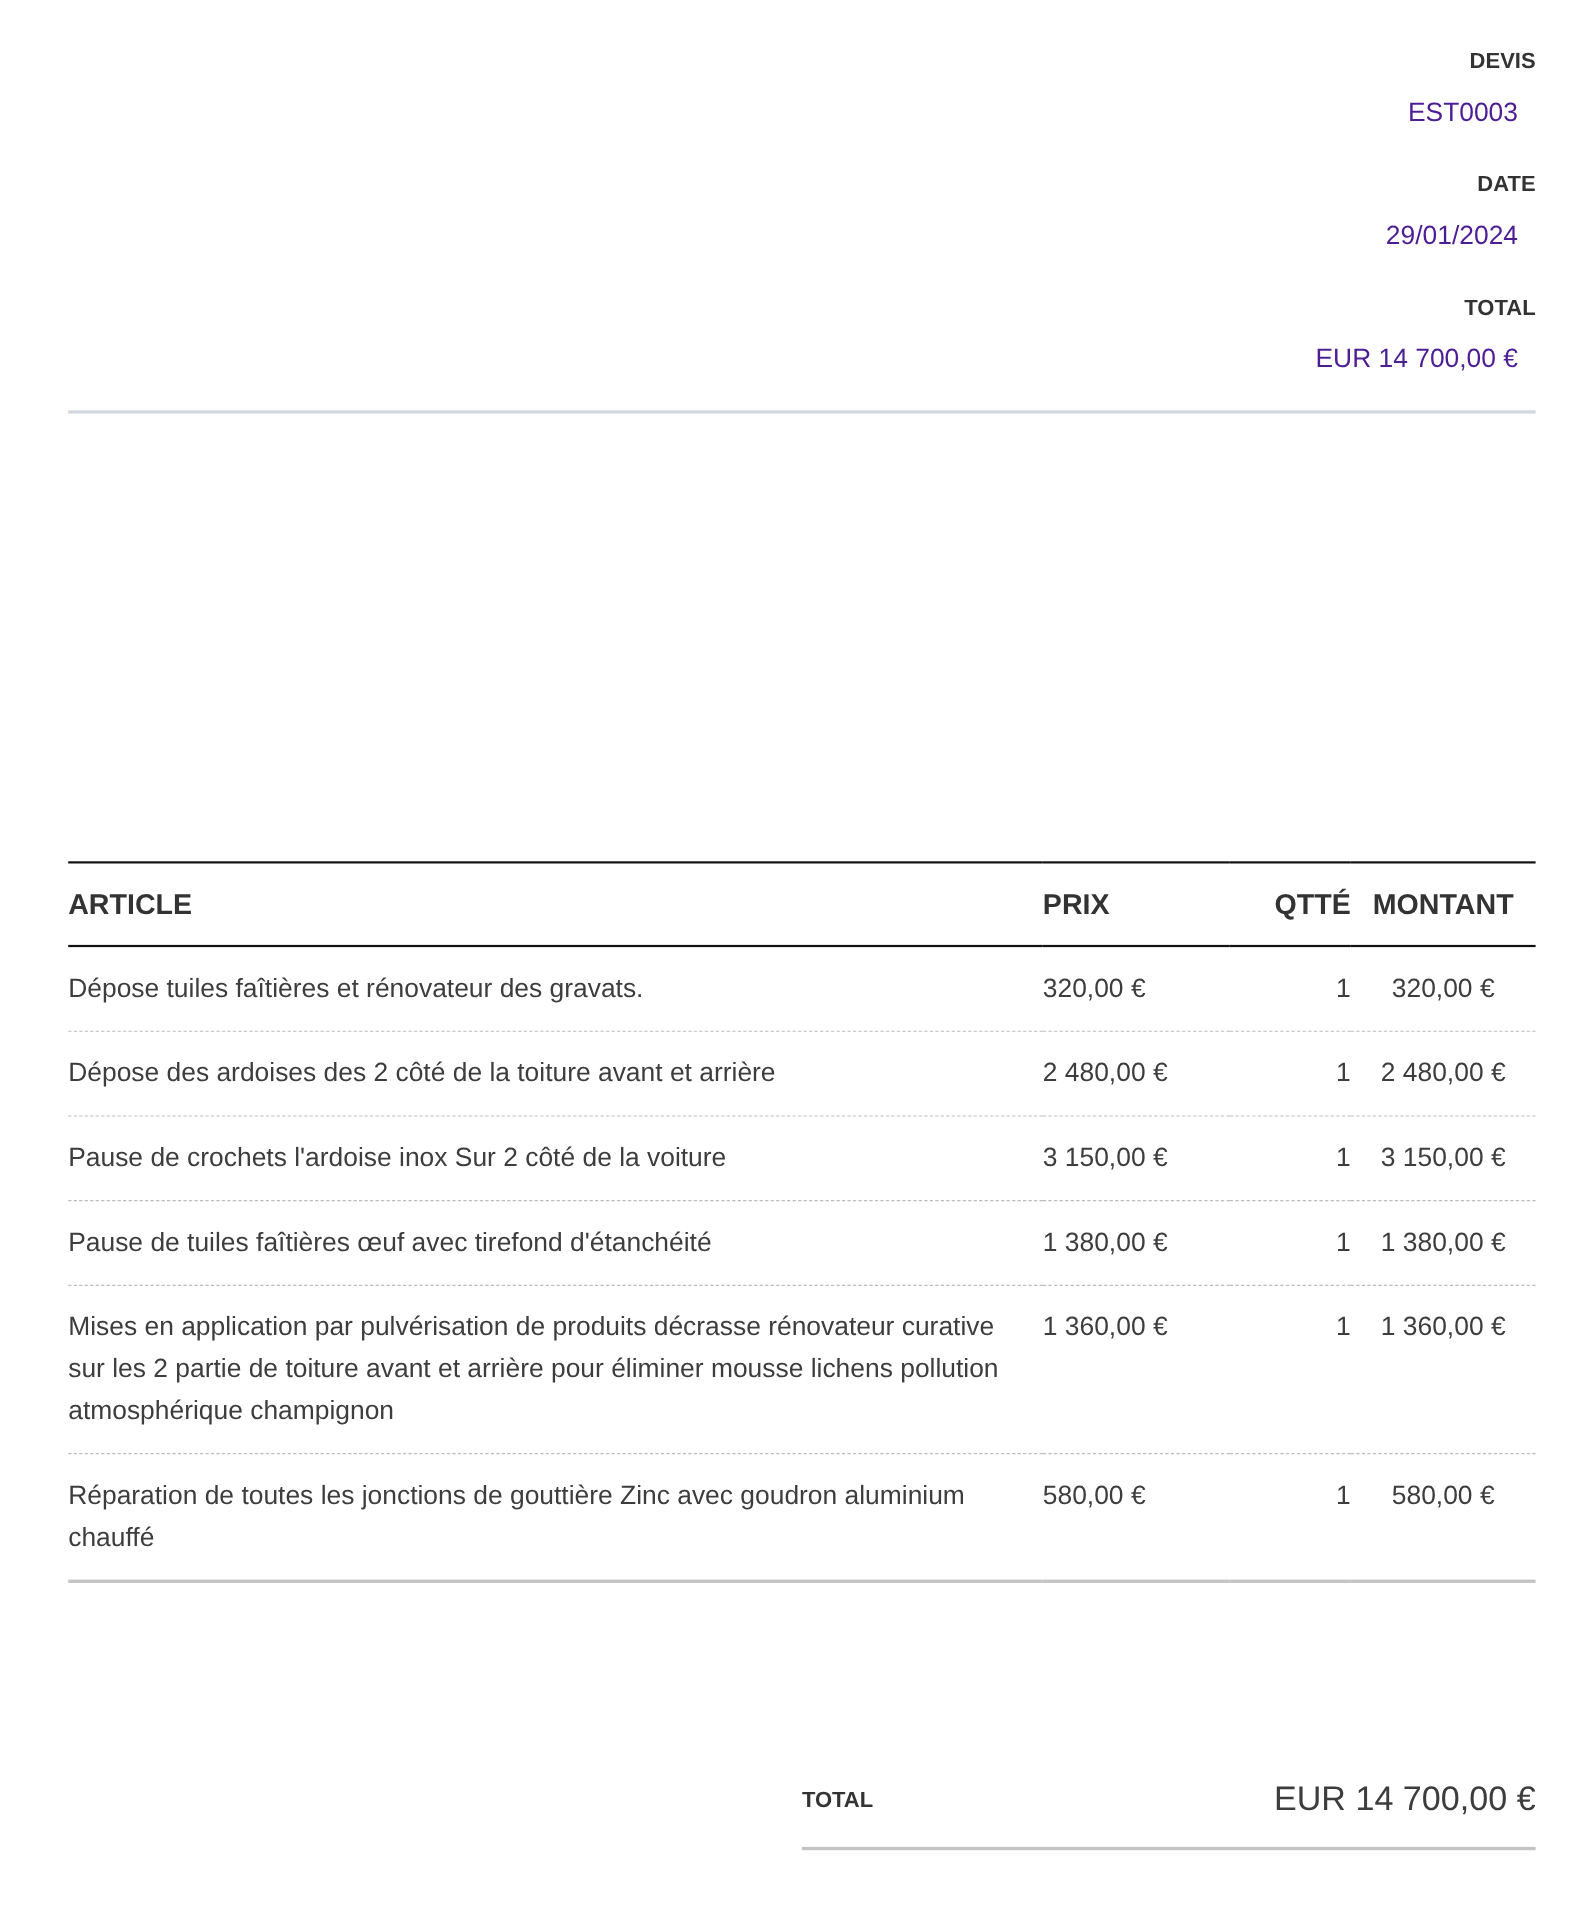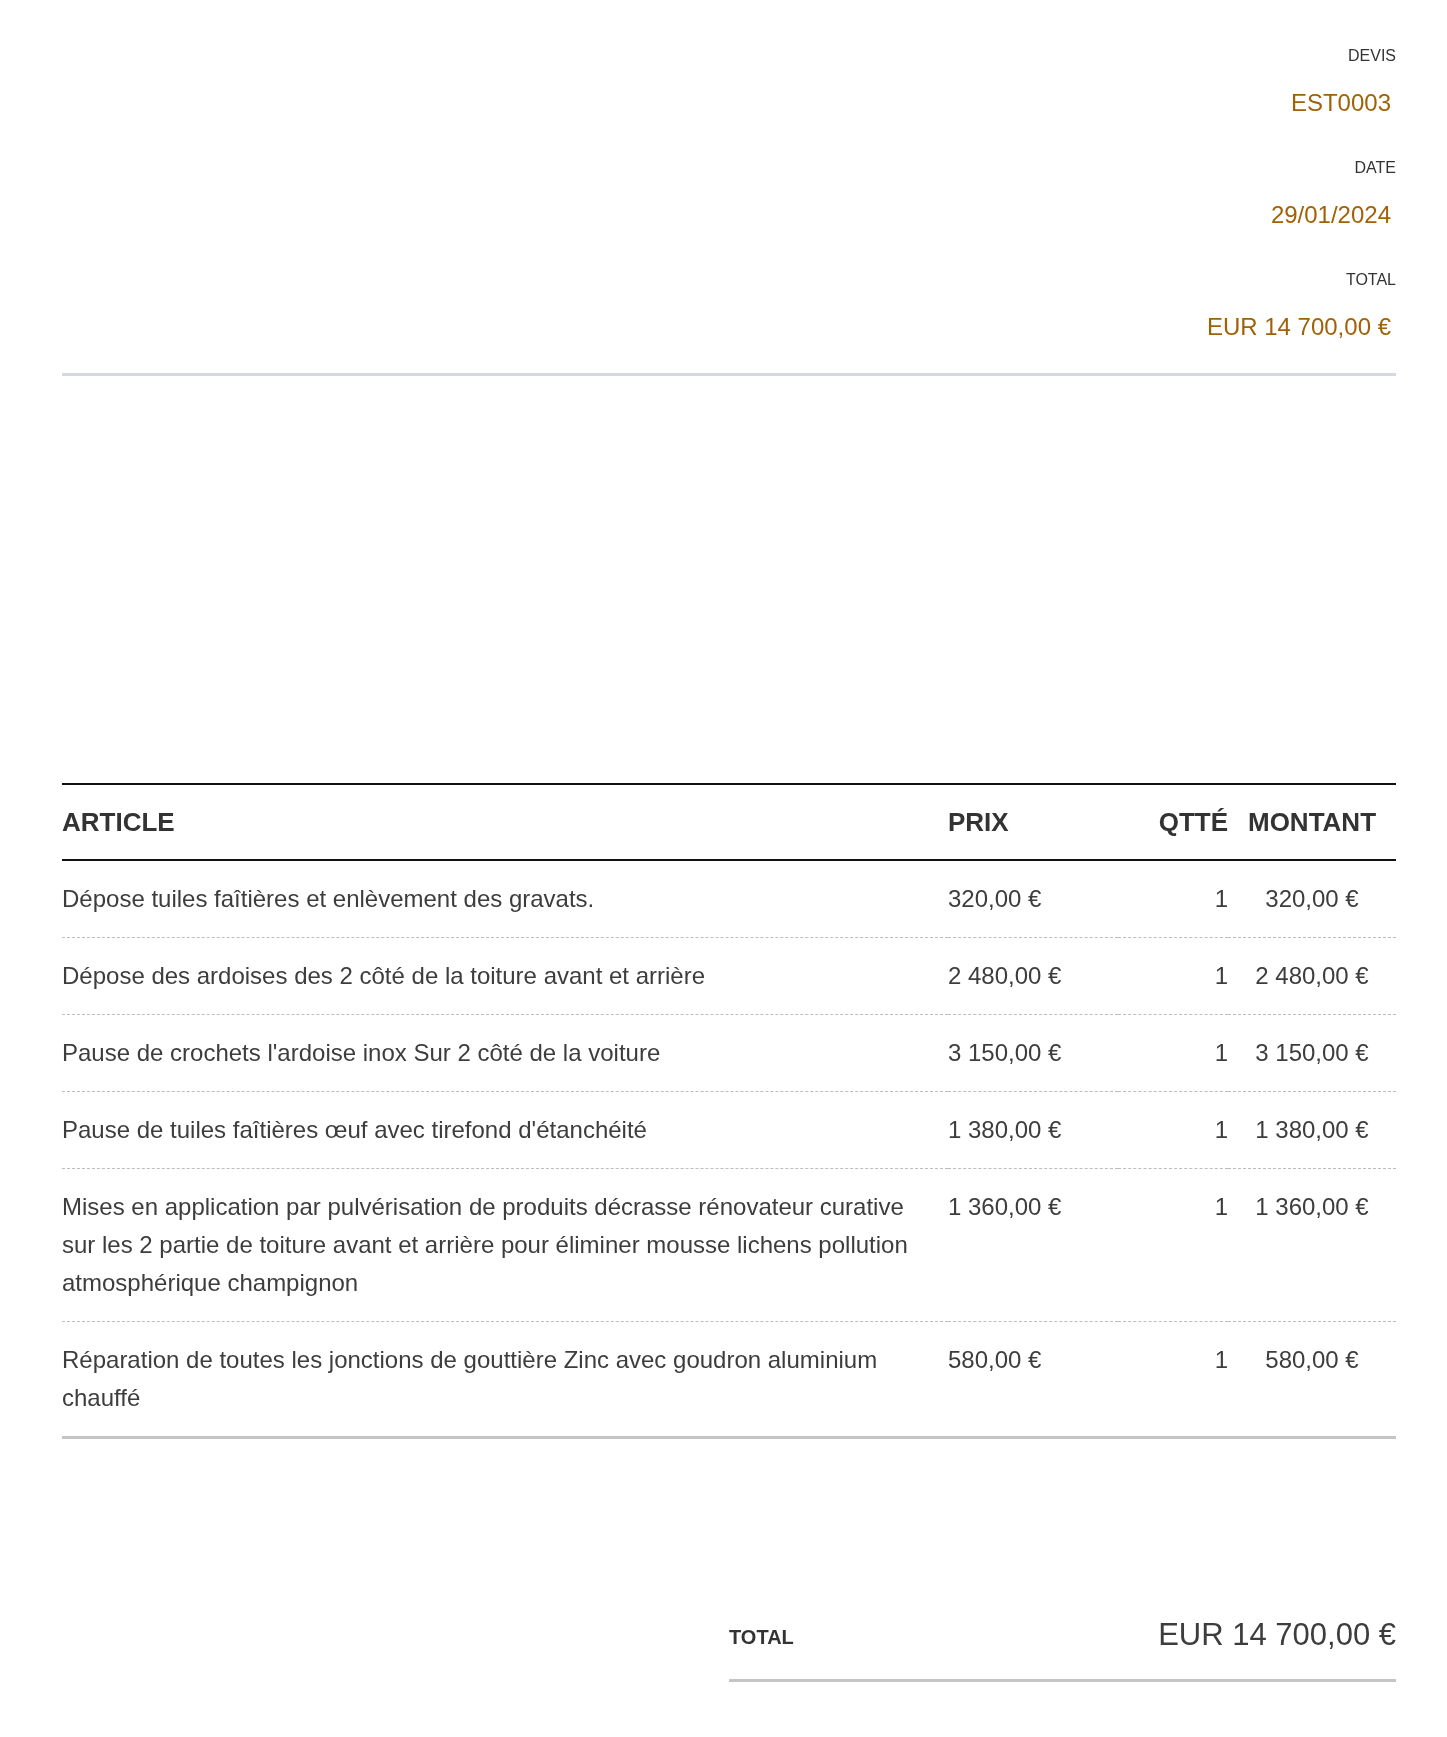--- a/index.html
+++ b/index.html
@@ -6,25 +6,25 @@
   body {
     width: 1447px; height: 1737px; position: relative; overflow: hidden;
     font-family: "Liberation Sans", "DejaVu Sans", sans-serif;
     color: #3a3a3a;
   }
   .page { position: absolute; left: 62px; top: 0; width: 1334px; }
 
   
   .meta { position: absolute; right: 0; top: 0; text-align: right; width: 600px; }
   .meta-label {
-    position: absolute; right: 0; font-size: 16px; font-weight: normal; color: #333;
+    position: absolute; right: 0; font-size: 20px; font-weight: bold; color: #333;
     line-height: 24px;
   }
   .meta-value {
-    position: absolute; right: 5px; font-size: 24px; color: #a16207; line-height: 28px;
+    position: absolute; right: 16px; font-size: 24px; color: #4c1d95; line-height: 28px;
     white-space: nowrap;
   }
   .sep-top {
     position: absolute; left: 0; top: 373px; width: 1334px; height: 3px; background: #d3d9de;
   }
 
   
   .items { position: absolute; left: 0; top: 783px; width: 1334px; border-collapse: collapse; }
   .items th {
     font-size: 26px; font-weight: bold; color: #333; height: 74px; padding: 0;
@@ -68,21 +68,21 @@
       <tr>
         <th class="c-article">ARTICLE</th>
         <th class="c-prix">PRIX</th>
         <th class="c-qte">QTTÉ</th>
         <th class="c-montant">MONTANT</th>
       </tr>
     </thead>
     <tbody>
       <tr>
         <td class="c-article">
-            <div class="cell">Dépose tuiles faîtières et enlèvement des gravats.</div>
+            <div class="cell">Dépose tuiles faîtières et rénovateur des gravats.</div>
           </td>
         <td class="c-prix">
             <div class="cell">320,00 €</div>
           </td>
         <td class="c-qte">
             <div class="cell">1</div>
           </td>
         <td class="c-montant">
             <div class="cell">320,00 €</div>
           </td>

